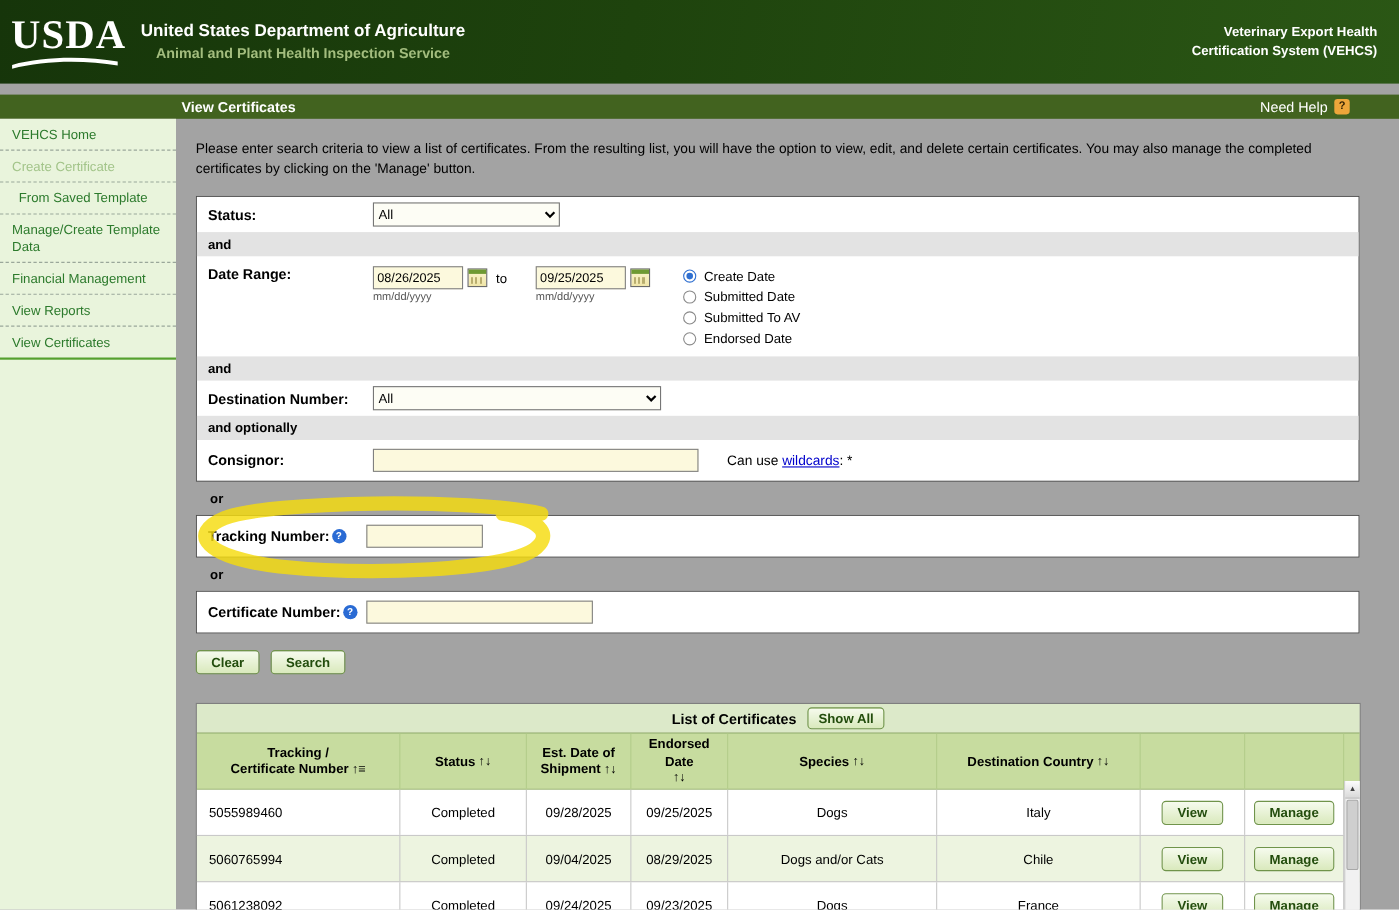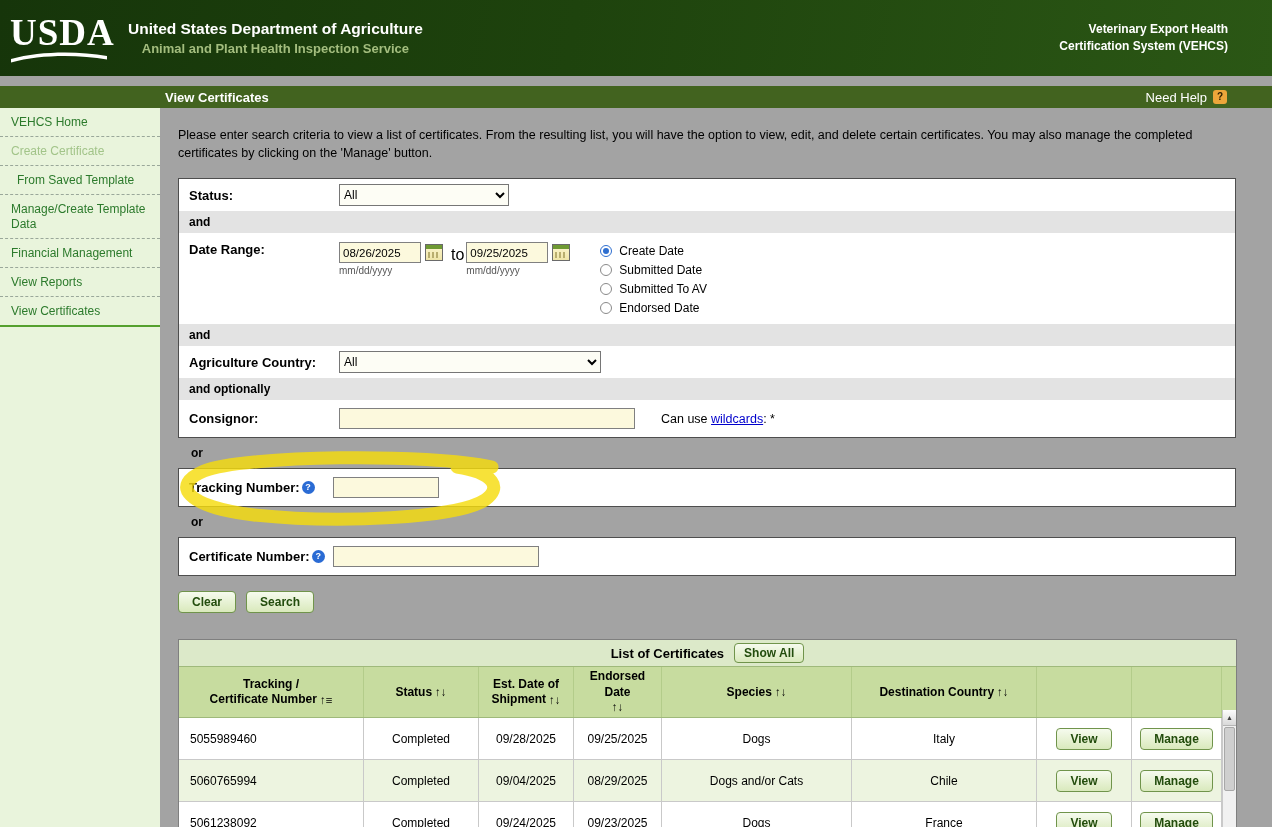--- a/index.html
+++ b/index.html
@@ -10,21 +10,21 @@
   .hdr{position:absolute;top:0;left:0;width:100%;height:76px;
        background:linear-gradient(100deg,#16350a 0%,#1e430d 45%,#2b5715 100%);
        display:flex;align-items:center;}
   .logo{margin-left:10px;width:102px;display:flex;flex-direction:column;align-items:flex-start;}
   .logo-text{font-family:"Liberation Serif",serif;font-size:37px;font-weight:bold;color:#fff;
              line-height:1;letter-spacing:1px;}
   .swoosh{margin-top:-1px;}
   .dept{margin-left:16px;}
   .dept1{color:#fff;font-weight:bold;font-size:15.5px;}
   .dept2{color:#a3bd7e;font-weight:bold;font-size:13px;margin-top:3px;text-align:center;}
-  .app{margin-left:auto;margin-right:44px;text-align:right;color:#fff;font-weight:bold;
+  .app{margin-left:auto;margin-right:20px;text-align:right;color:#fff;font-weight:bold;
        font-size:12px;line-height:1.45;}
 
   
   .titlebar{position:absolute;top:86px;left:0;width:100%;height:22px;background:#42631f;
             display:flex;align-items:center;}
   .pg-title{margin-left:165px;color:#fff;font-weight:bold;font-size:13px;}
   .need-help{margin-left:auto;margin-right:45px;color:#fff;font-size:13px;display:flex;
              align-items:center;gap:6px;cursor:pointer;}
   .help-badge{display:inline-block;width:14px;height:14px;background:#eda63a;color:#2b1d00;
               font-weight:bold;font-size:10px;text-align:center;line-height:14px;border-radius:3px;}
@@ -52,21 +52,21 @@
   input[type=text]{font-family:inherit;font-size:11.5px;border:1px solid #808080;
                    background:#fcf9dd;height:17px;padding:1px 3px;box-sizing:content-box;}
   .bar{background:#e3e3e3;font-weight:bold;font-size:12px;padding:4px 10px;}
 
   .date-row{align-items:flex-start;padding-top:9px;padding-bottom:9px;}
   .date-group{display:flex;align-items:flex-start;}
   .date-field{display:flex;flex-direction:column;align-items:flex-start;}
   .dwrap{display:flex;align-items:center;gap:4px;}
   .din{width:74px;}
   .hint{font-size:10px;color:#555;margin-top:2px;}
-  .to{margin:4px 2px 0 8px;font-size:16px;}
+  .to{margin:4px 26px 0 8px;font-size:12px;}
   .cal{display:inline-block;width:16px;height:15px;border:1px solid #6a6a6a;position:relative;
        background:linear-gradient(#fdf6cf,#efe5a8);cursor:pointer;flex-shrink:0;}
   .cal::before{content:"";position:absolute;top:0;left:0;right:0;height:4px;background:#6f9a33;}
   .cal::after{content:"";position:absolute;left:2px;right:2px;top:7px;bottom:2px;
        background:repeating-linear-gradient(90deg,#b9ae6f 0 2px,transparent 2px 4px);}
   .radios{margin-left:30px;display:flex;flex-direction:column;gap:5px;font-size:12px;margin-top:2px;}
   .radio{display:flex;align-items:center;gap:7px;cursor:pointer;}
   .rdot{width:12px;height:12px;border:1px solid #8a8a8a;border-radius:50%;background:#fff;
         position:relative;box-sizing:border-box;flex-shrink:0;}
   .radio.selected .rdot{border:1px solid #2f6fd0;}
@@ -211,21 +211,21 @@
           <label class="radio">
             <span class="rdot"></span>
             <span>Endorsed Date</span>
           </label>
         </div>
       </div>
 
       <div class="bar">and</div>
 
       <div class="frow">
-        <label class="fl">Agriculture Country:</label>
+        <label class="fl">Destination Number:</label>
         <select class="sel-dest">
           <option>All</option>
         </select>
       </div>
 
       <div class="bar">and optionally</div>
 
       <div class="frow row-pad">
         <label class="fl">Consignor:</label>
         <input type="text" class="cons-in" value="" style="">

